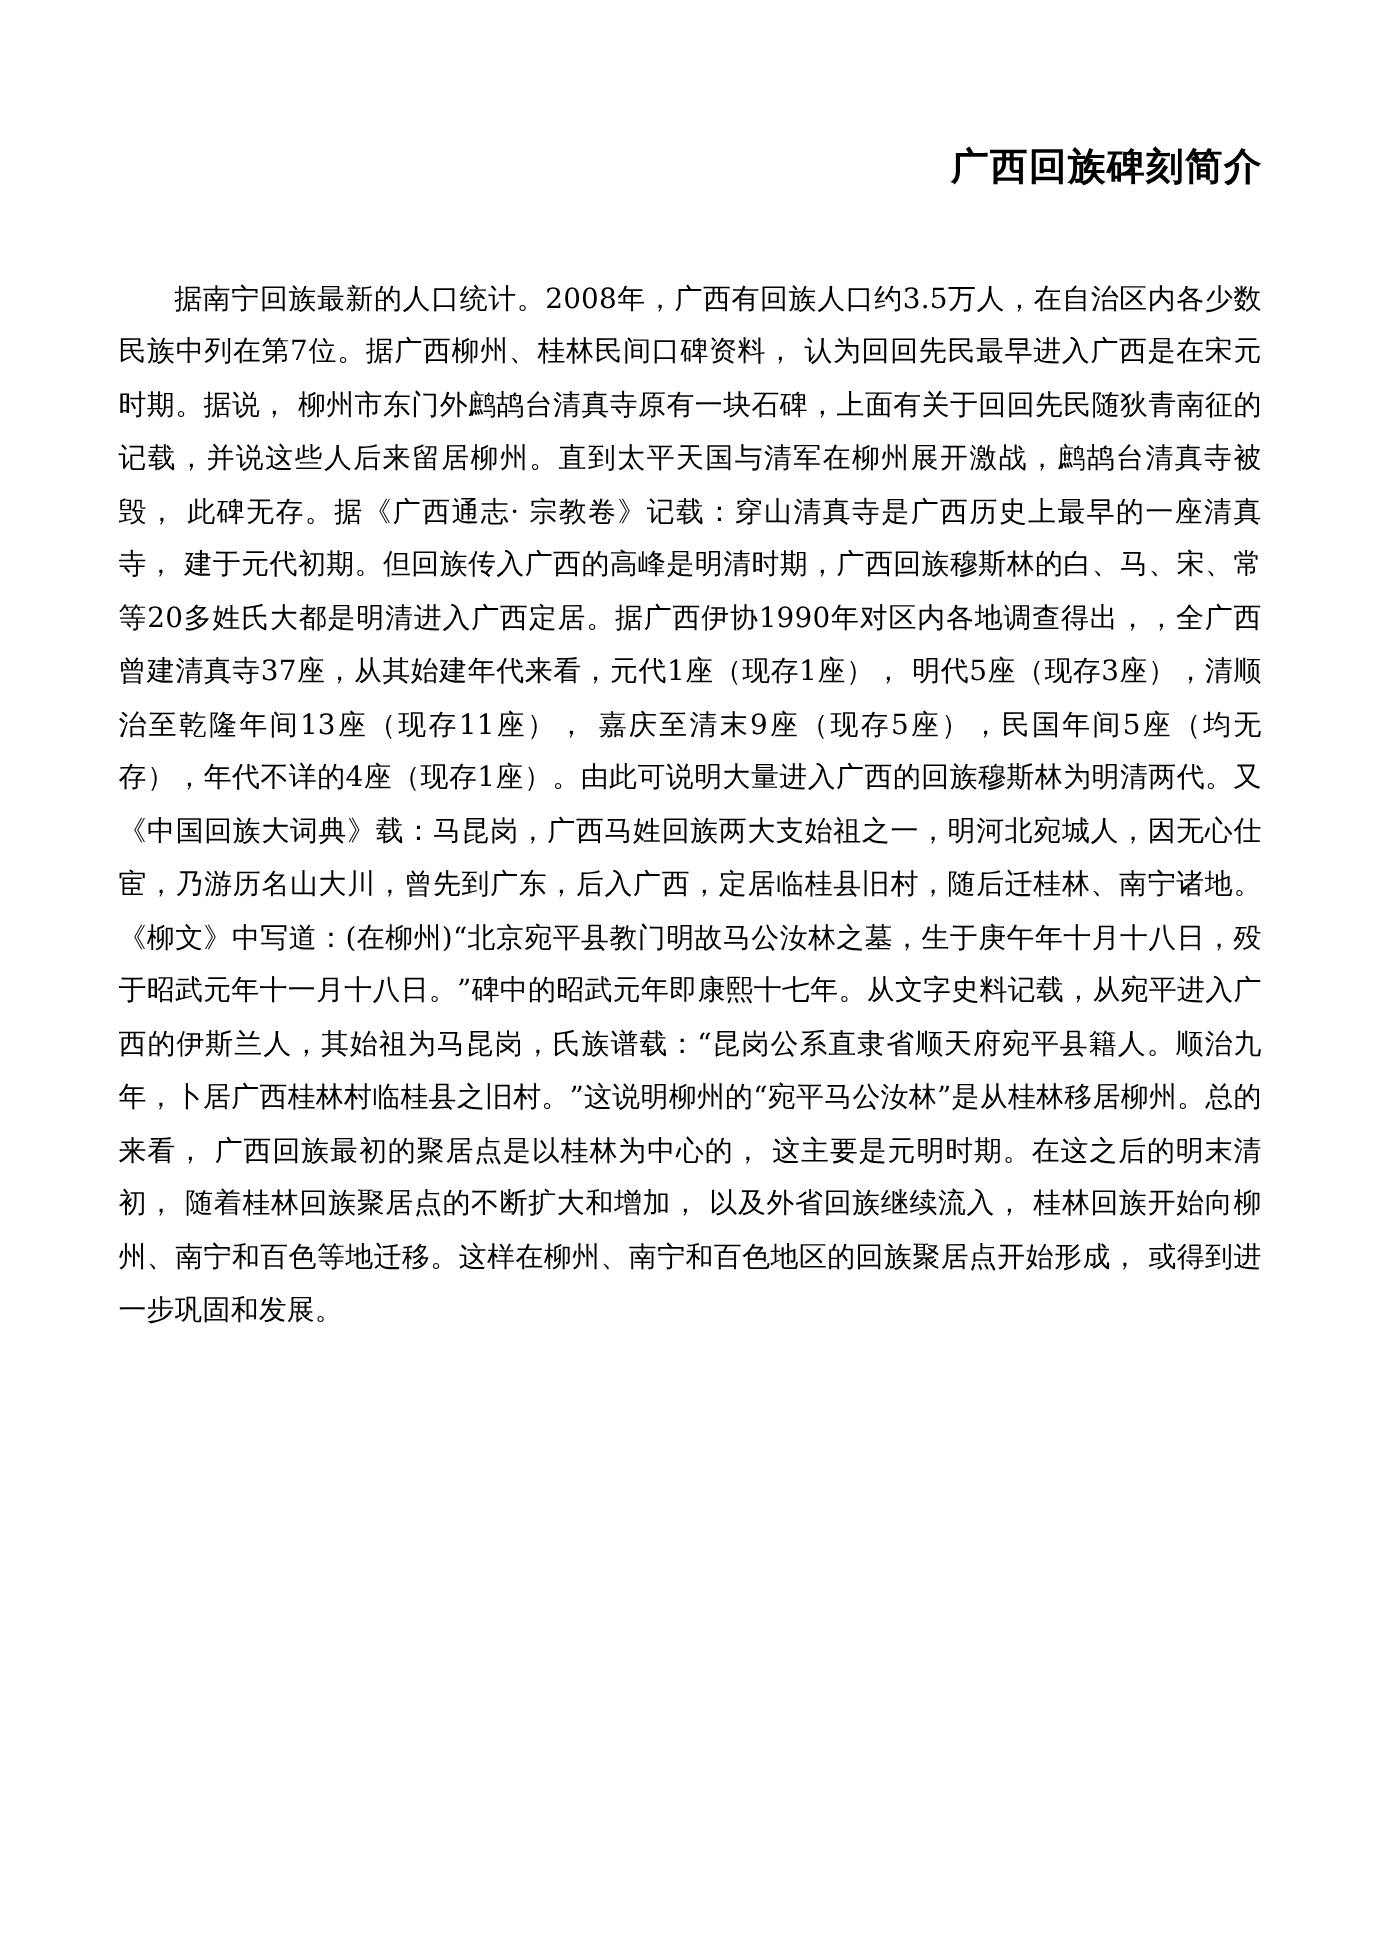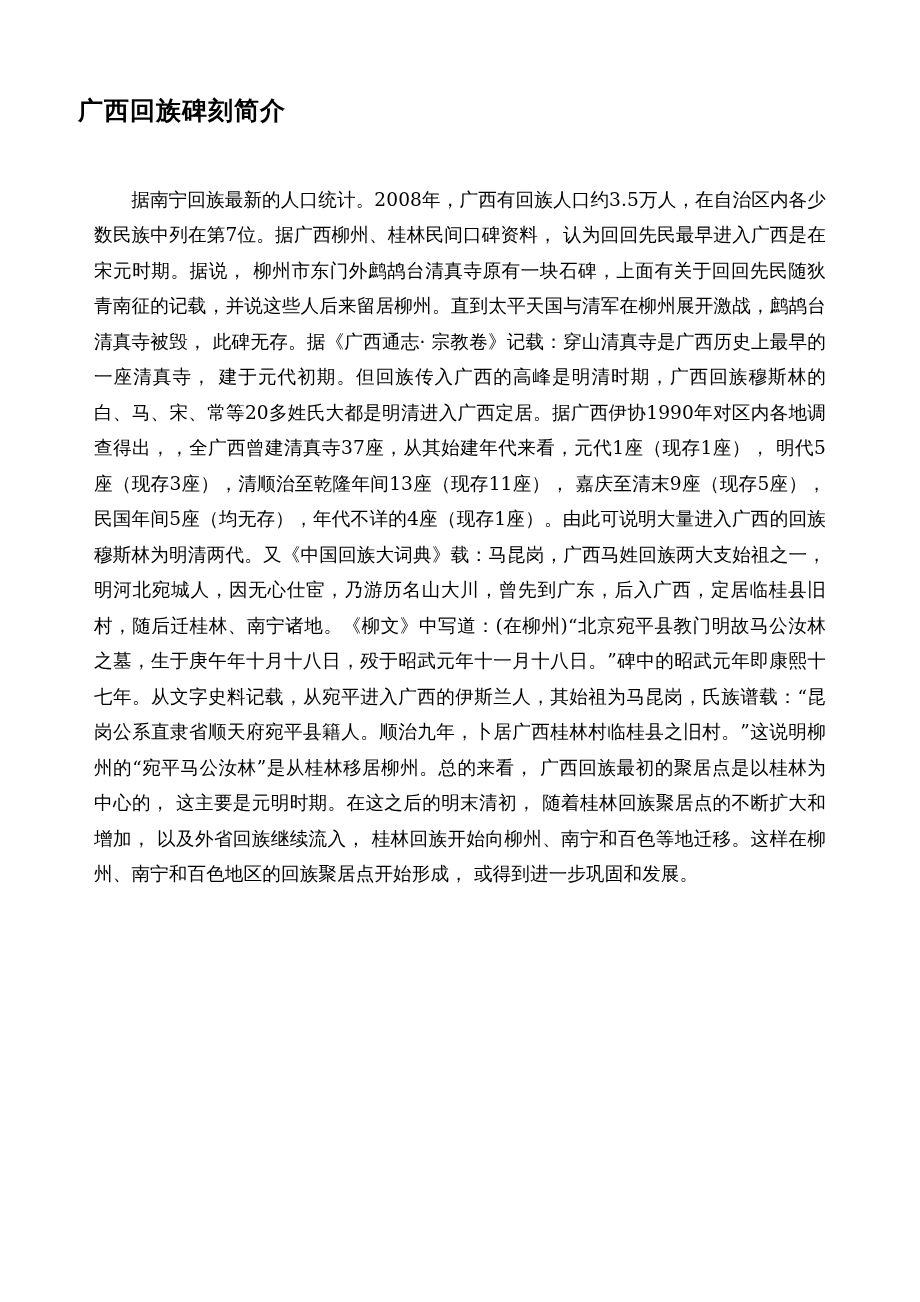--- a/index.html
+++ b/index.html
@@ -16,37 +16,37 @@
     overflow: hidden;
   }
   .page {
     box-sizing: border-box;
     width: 920px;
     height: 1302px;
     padding: 95px 78px 40px 78px;
     background: #ffffff;
   }
   .doc-title {
-    text-align: left;
+    text-align: right;
     font-family: "DejaVu Sans", "Liberation Sans", sans-serif;
     font-weight: bold;
     font-size: 25px;
     letter-spacing: 1px;
     margin: 0 0 54px 0;
     line-height: 1.3;
   }
   .body-text {
     font-size: 18.6px;
     line-height: 35.5px;
     text-align: justify;
     text-justify: inter-ideograph;
     letter-spacing: 0.1px;
   }
   .body-text p {
-    margin: 16px;
+    margin: 1px;
     text-indent: 2em;
   }
 </style>
 </head>
 <body>
 
 <div class="page">
   <h1 class="doc-title">广西回族碑刻简介</h1>
   <div class="body-text">
     <p>据南宁回族最新的人口统计。2008年，广西有回族人口约3.5万人，在自治区内各少数民族中列在第7位。据广西柳州、桂林民间口碑资料， 认为回回先民最早进入广西是在宋元时期。据说， 柳州市东门外鹧鸪台清真寺原有一块石碑，上面有关于回回先民随狄青南征的记载，并说这些人后来留居柳州。直到太平天国与清军在柳州展开激战，鹧鸪台清真寺被毁， 此碑无存。据《广西通志· 宗教卷》记载：穿山清真寺是广西历史上最早的一座清真寺， 建于元代初期。但回族传入广西的高峰是明清时期，广西回族穆斯林的白、马、宋、常等20多姓氏大都是明清进入广西定居。据广西伊协1990年对区内各地调查得出，，全广西曾建清真寺37座，从其始建年代来看，元代1座（现存1座）， 明代5座（现存3座），清顺治至乾隆年间13座（现存11座）， 嘉庆至清末9座（现存5座），民国年间5座（均无存），年代不详的4座（现存1座）。由此可说明大量进入广西的回族穆斯林为明清两代。又《中国回族大词典》载：马昆岗，广西马姓回族两大支始祖之一，明河北宛城人，因无心仕宦，乃游历名山大川，曾先到广东，后入广西，定居临桂县旧村，随后迁桂林、南宁诸地。《柳文》中写道：(在柳州)“北京宛平县教门明故马公汝林之墓，生于庚午年十月十八日，殁于昭武元年十一月十八日。”碑中的昭武元年即康熙十七年。从文字史料记载，从宛平进入广西的伊斯兰人，其始祖为马昆岗，氏族谱载：“昆岗公系直隶省顺天府宛平县籍人。顺治九年，卜居广西桂林村临桂县之旧村。”这说明柳州的“宛平马公汝林”是从桂林移居柳州。总的来看， 广西回族最初的聚居点是以桂林为中心的， 这主要是元明时期。在这之后的明末清初， 随着桂林回族聚居点的不断扩大和增加， 以及外省回族继续流入， 桂林回族开始向柳州、南宁和百色等地迁移。这样在柳州、南宁和百色地区的回族聚居点开始形成， 或得到进一步巩固和发展。</p>

